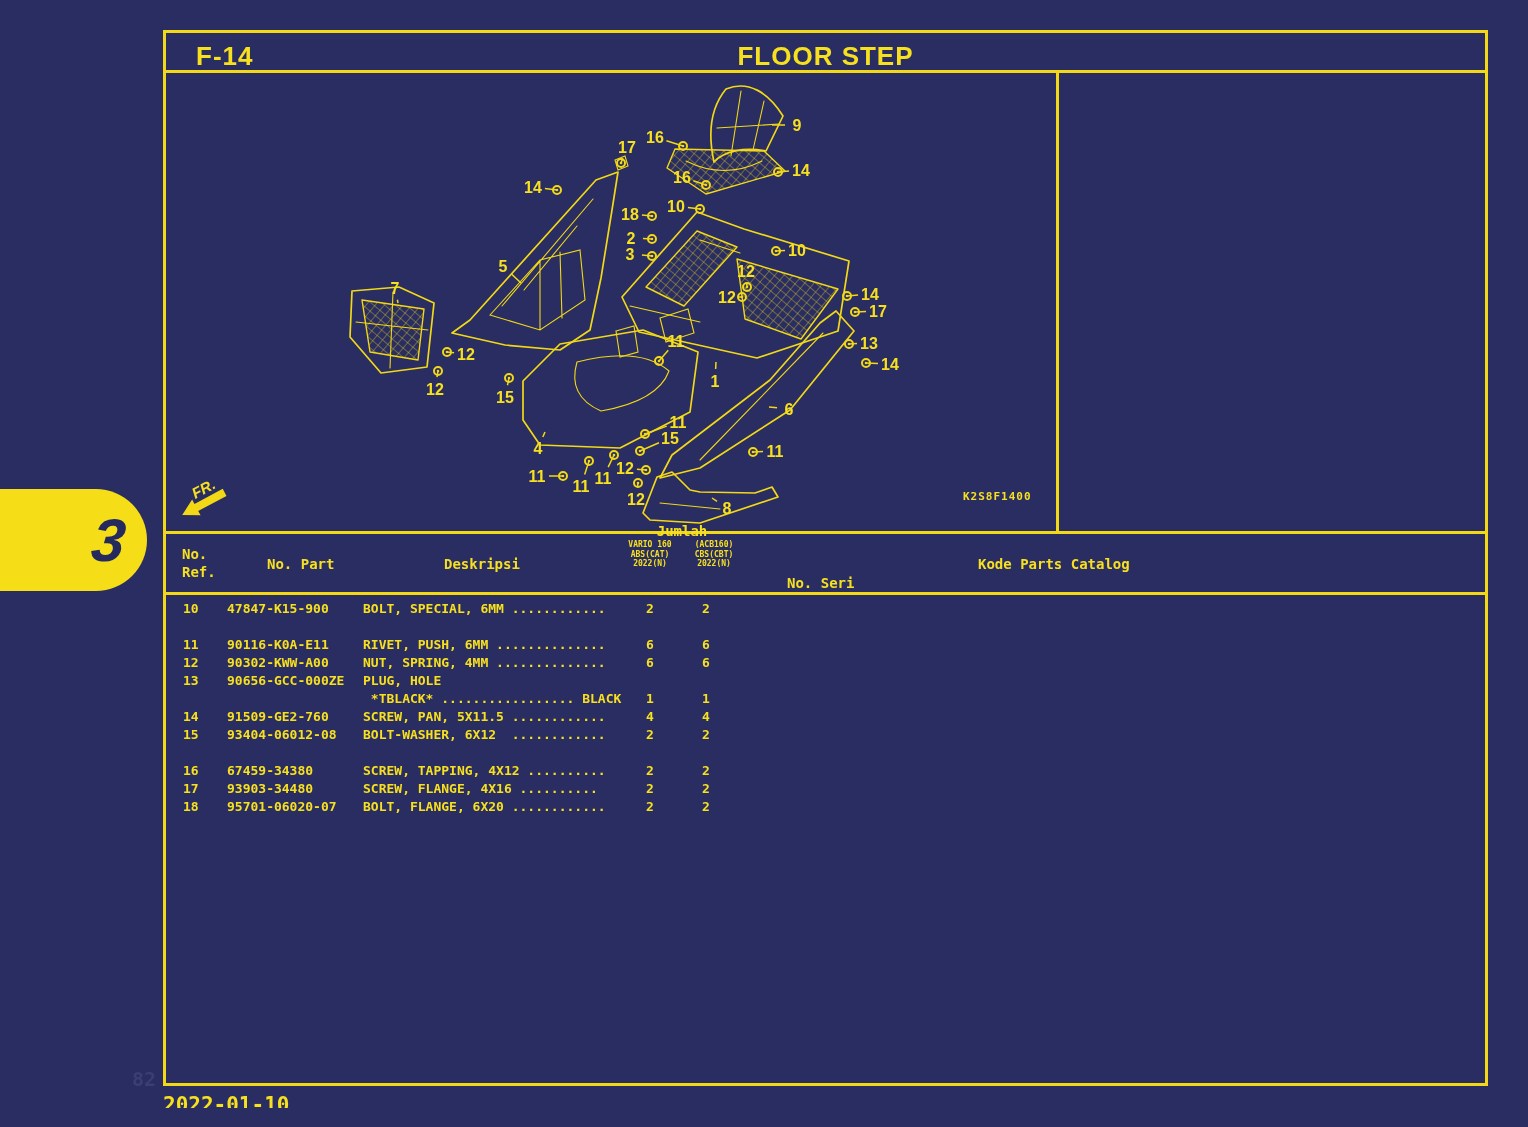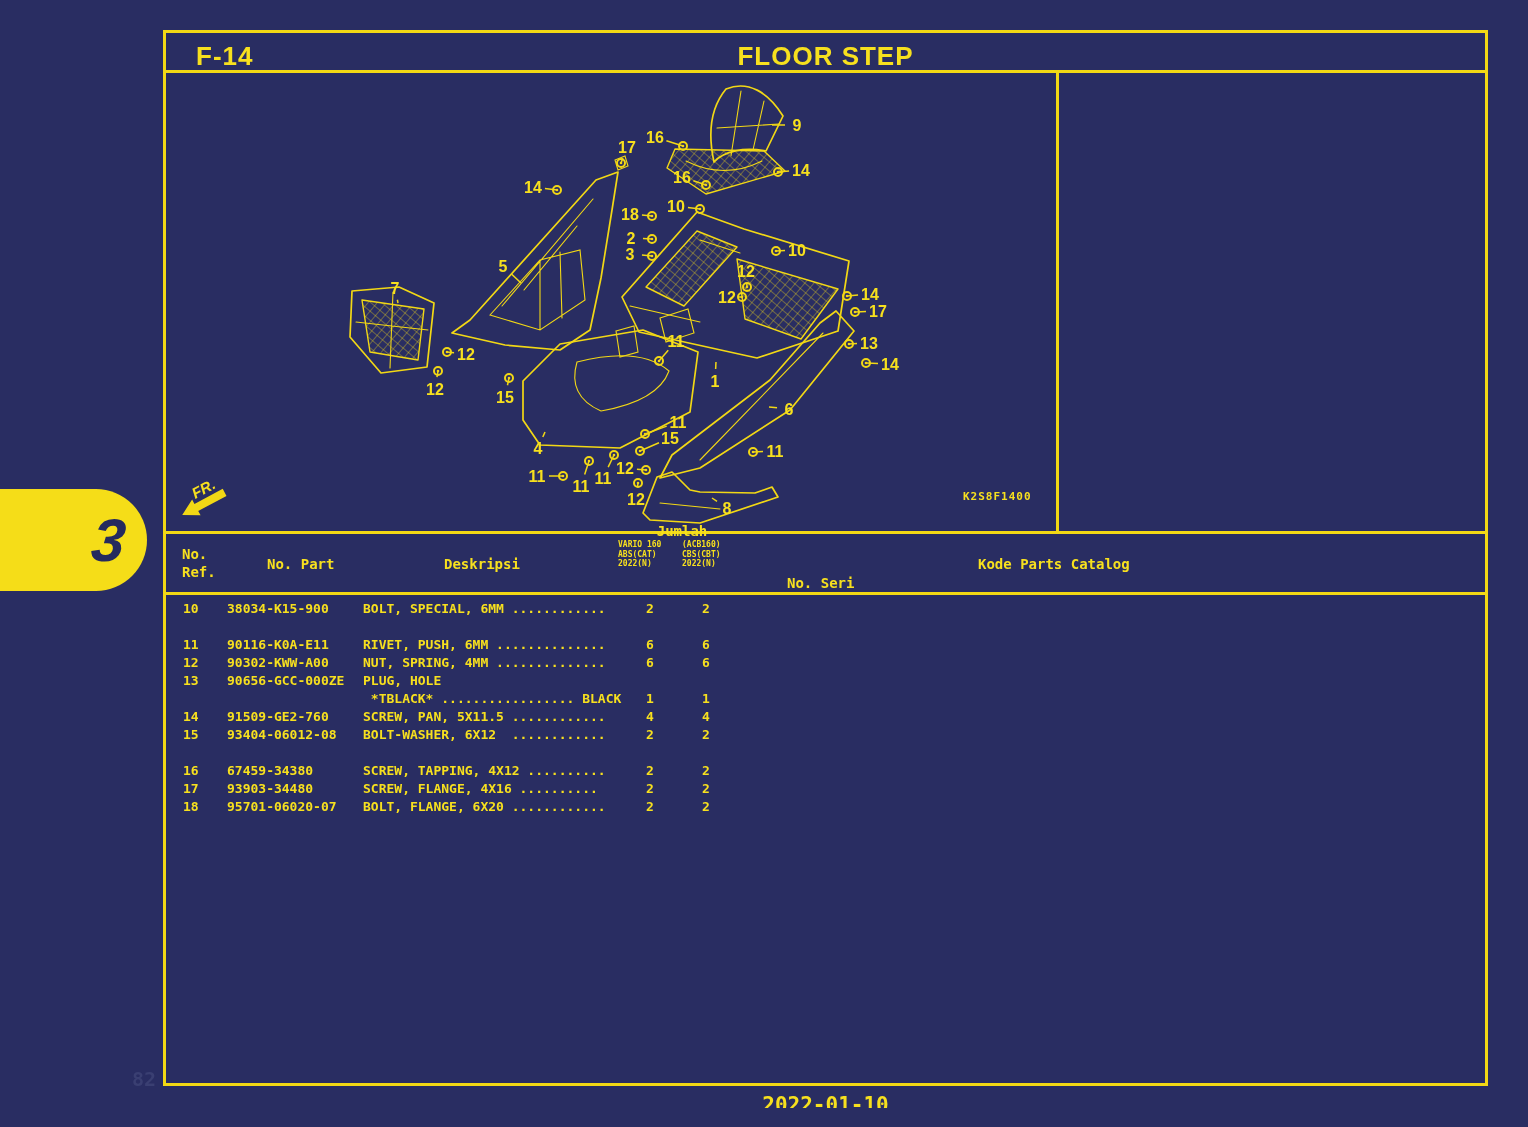--- a/index.html
+++ b/index.html
@@ -67,21 +67,21 @@
   
   .th { font:bold 14px "DejaVu Sans Mono", monospace; z-index:3; white-space:pre; }
   .th-ref { left:182px; top:545px; line-height:18px; }
   .th-part { left:259px; top:556px;margin-left:8px; }
   .th-desc { left:444px; top:556px; }
   .th-seri { left:787px; top:556px;margin-top:19px; }
   .th-catalog { left:978px; top:556px; }
   .jumlah-block { left:618px; top:523px; width:128px; text-align:center; z-index:3; }
   .jumlah-block .big { font:bold 14px "DejaVu Sans Mono", monospace; line-height:17px; }
   .jumlah-sub { display:flex; }
-  .jumlah-sub span { width:64px; font:bold 8px "DejaVu Sans Mono", monospace; line-height:9.5px; text-align:left; }
+  .jumlah-sub span { width:64px; font:bold 8px "DejaVu Sans Mono", monospace; line-height:9.5px; text-align:center; }
 
   
   .tbody { left:163px; top:601px; width:900px; z-index:3; }
   .prow { }
   .prow.gap { margin-top:18px; }
   .pline { display:flex; padding-left:20px; height:18px;
            font:bold 13px "DejaVu Sans Mono", monospace; white-space:pre; }
   .pline .ref  { width:44px; }
   .pline .part { width:136px; }
   .pline .desc { width:262px; }
@@ -98,21 +98,21 @@
   }
   .side-tab .digit {
     color:#252a5e;
     font:bold italic 60px "Liberation Sans", sans-serif;
     transform:skewX(-6deg);
   }
 
   
   .footer-date {
     left:163px; top:1093px; width:1325px; height:15px;
-    overflow:hidden; text-align:center;
+    overflow:hidden; text-align:left;
     font:bold 21px "DejaVu Sans Mono", monospace; z-index:3;
   }
 </style>
 </head>
 <body>
 
 <div class="abs watermark">82</div>
 
 <div class="abs frame"></div>
 <div class="abs hline line-header"></div>
@@ -322,21 +322,21 @@
   <div class="jumlah-sub">
     <span>2022(N)</span>
     <span>2022(N)</span>
   </div>
 </div>
 <div class="abs th th-seri">No. Seri</div>
 <div class="abs th th-catalog">Kode Parts Catalog</div>
 
 <div class="abs tbody">
     <div class="prow">
-      <div class="pline"><span class="ref">10</span><span class="part">38034-K15-900</span><span class="desc">BOLT, SPECIAL, 6MM ............</span><span class="q1">2</span><span class="q2">2</span></div>
+      <div class="pline"><span class="ref">10</span><span class="part">47847-K15-900</span><span class="desc">BOLT, SPECIAL, 6MM ............</span><span class="q1">2</span><span class="q2">2</span></div>
     </div>
     <div class="prow gap">
       <div class="pline"><span class="ref">11</span><span class="part">90116-K0A-E11</span><span class="desc">RIVET, PUSH, 6MM ..............</span><span class="q1">6</span><span class="q2">6</span></div>
     </div>
     <div class="prow">
       <div class="pline"><span class="ref">12</span><span class="part">90302-KWW-A00</span><span class="desc">NUT, SPRING, 4MM ..............</span><span class="q1">6</span><span class="q2">6</span></div>
     </div>
     <div class="prow">
       <div class="pline"><span class="ref">13</span><span class="part">90656-GCC-000ZE</span><span class="desc">PLUG, HOLE</span><span class="q1"></span><span class="q2"></span></div>
       <div class="pline"><span class="ref"></span><span class="part"></span><span class="desc"> *TBLACK* ................. BLACK</span><span class="q1">1</span><span class="q2">1</span></div>

